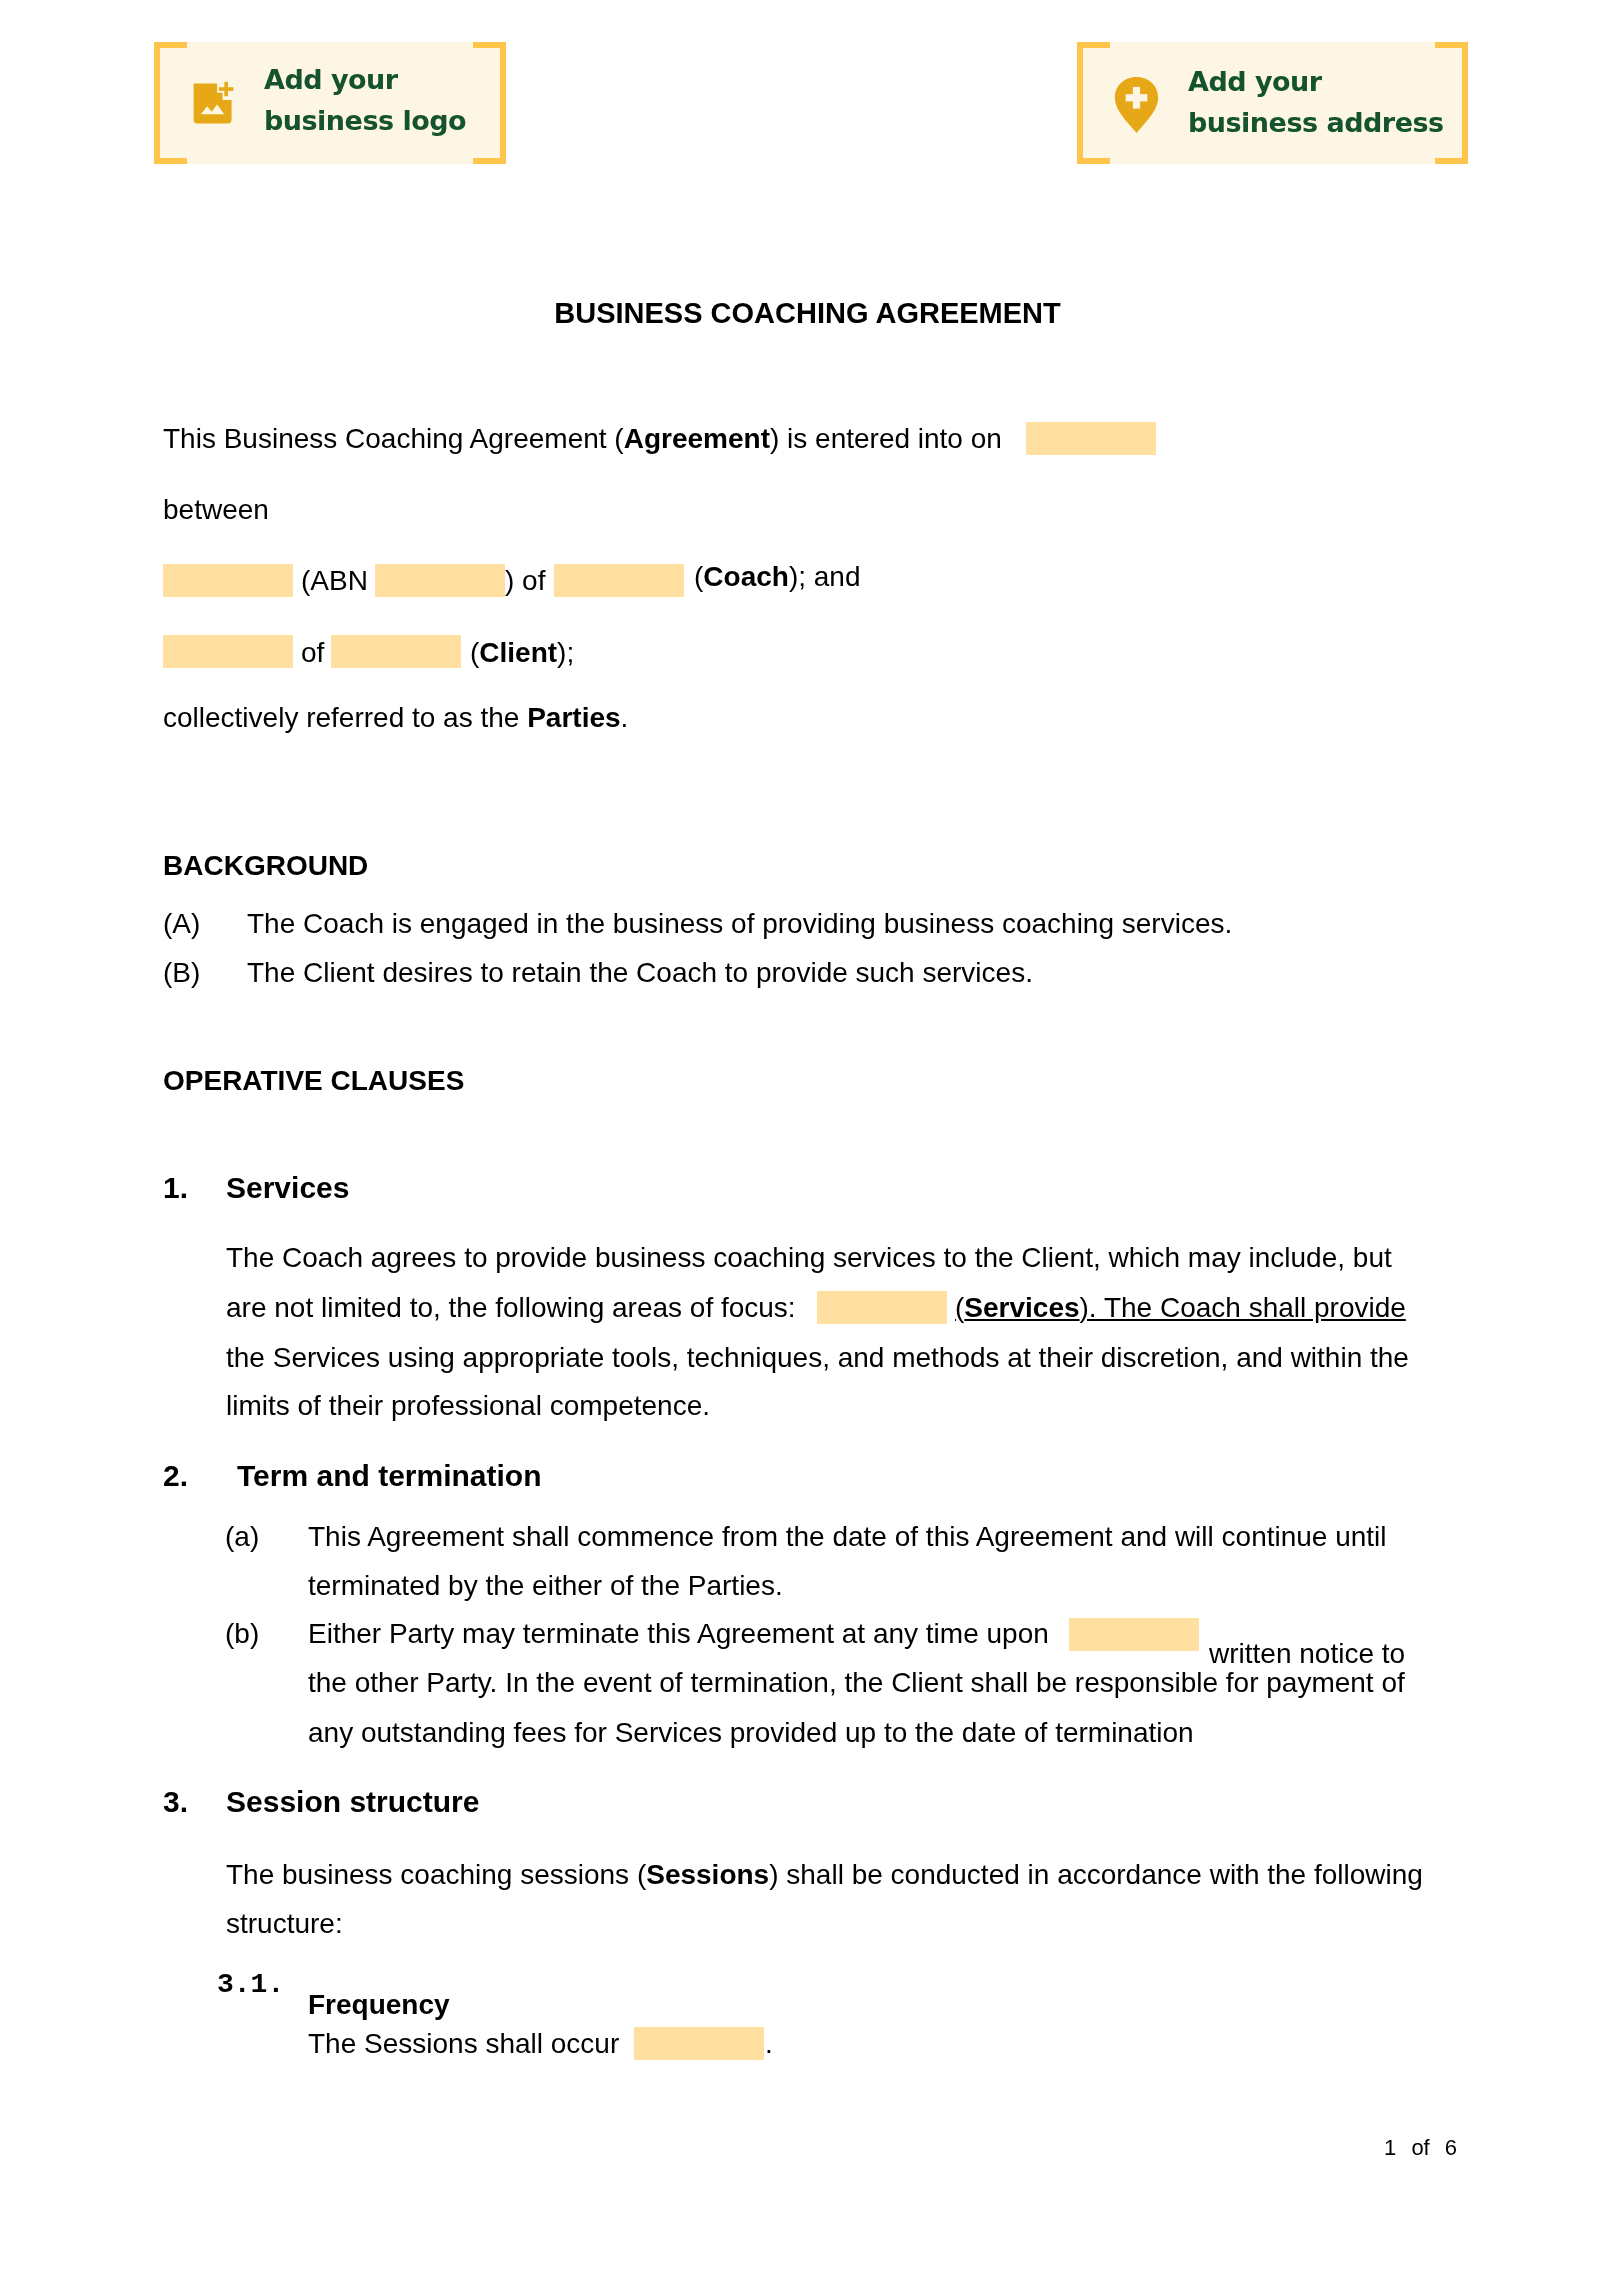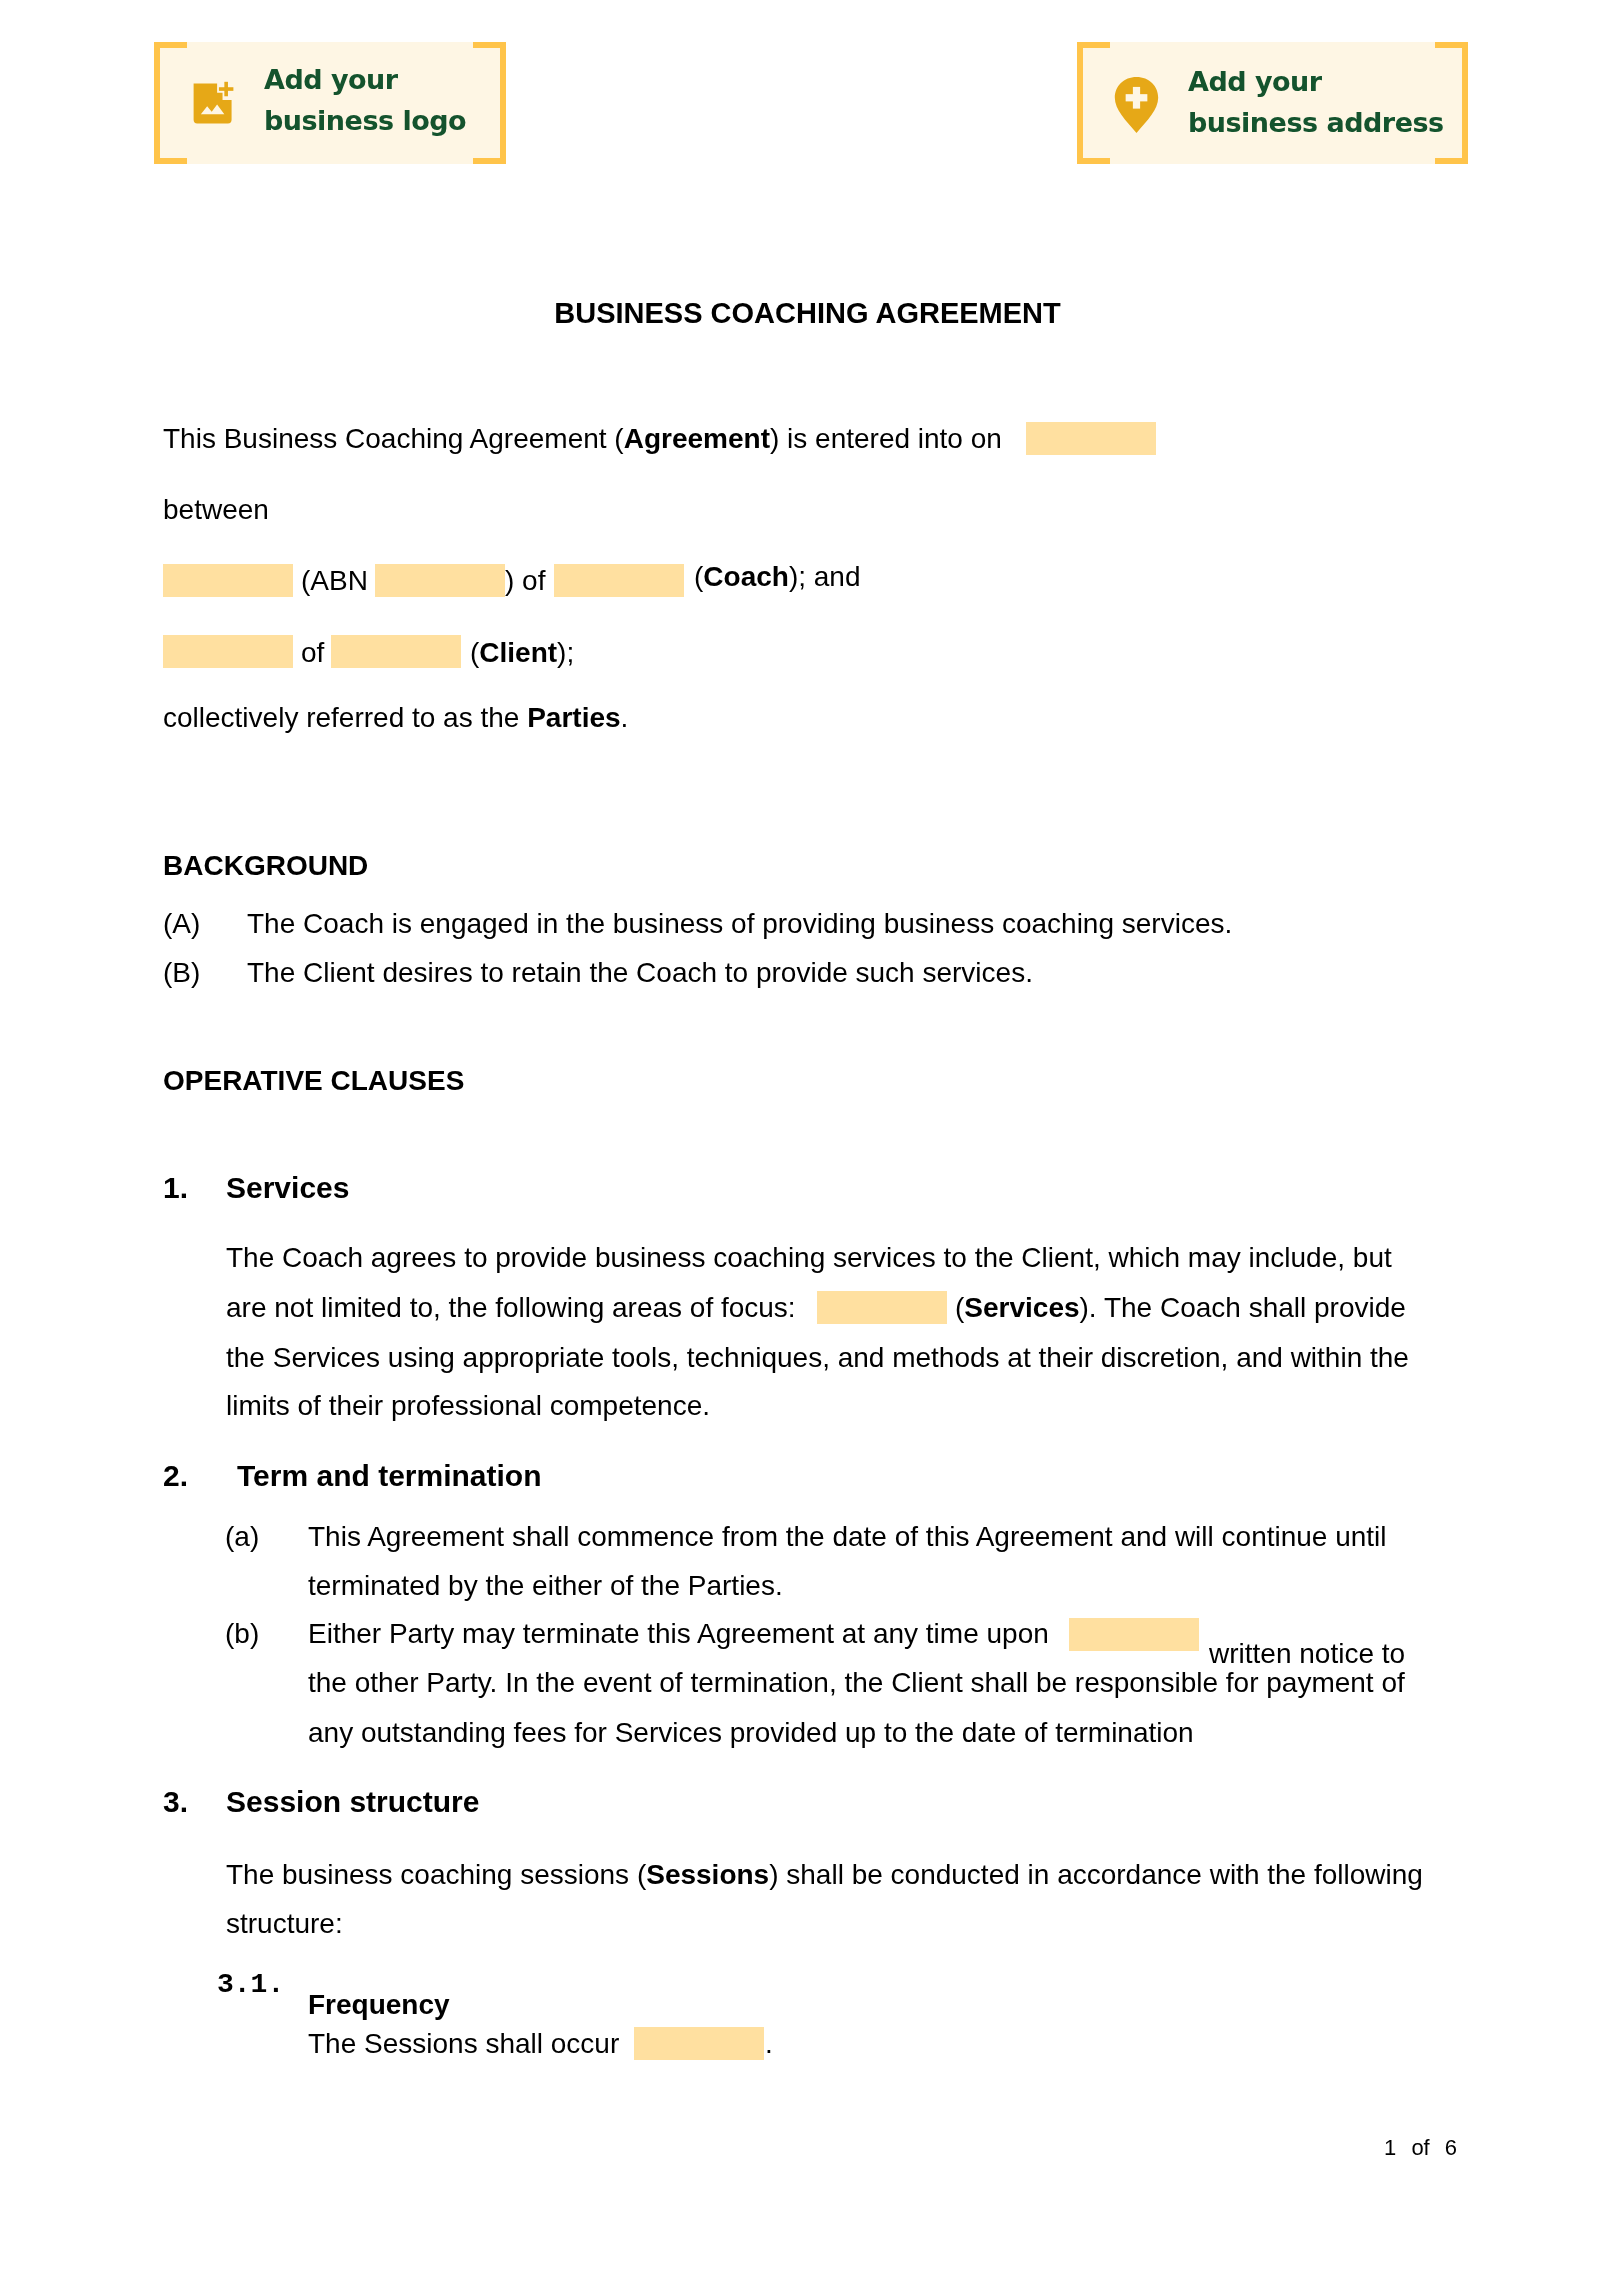--- a/index.html
+++ b/index.html
@@ -91,21 +91,21 @@
 <div class="abs txt" style="left:163px; top:956px;">(B)</div>
 <div class="abs txt" style="left:247px; top:956px;">The Client desires to retain the Coach to provide such services.</div>
 
 <div class="abs sect" style="left:163px; top:1028px;margin-top:36px;">OPERATIVE CLAUSES</div>
 
 <div class="abs h1" style="left:163px; top:1171px;">1.</div>
 <div class="abs h1" style="left:226px; top:1171px;">Services</div>
 <div class="abs txt" style="left:226px; top:1241px;">The Coach agrees to provide business coaching services to the Client, which may include, but</div>
 <div class="abs txt" style="left:226px; top:1291px;">are not limited to, the following areas of focus:</div>
 <div class="abs" style="left:817px; top:1291px; width:130px; height:33px; background:#FFE0A0;"></div>
-<div class="abs txt" style="left:955px; top:1291px;">
+<div class="abs txt" style="left:955px; top:1291px;text-decoration:underline;">
   <span>(</span><span class="b">Services</span><span>). The Coach shall provide</span>
 </div>
 <div class="abs txt" style="left:226px; top:1341px;">the Services using appropriate tools, techniques, and methods at their discretion, and within the</div>
 <div class="abs txt" style="left:226px; top:1389px;">limits of their professional competence.</div>
 
 <div class="abs h1" style="left:163px; top:1459px;">2.</div>
 <div class="abs h1" style="left:226px; top:1459px;margin-left:11px;">Term and termination</div>
 <div class="abs txt" style="left:225px; top:1520px;">(a)</div>
 <div class="abs txt" style="left:308px; top:1520px;">This Agreement shall commence from the date of this Agreement and will continue until</div>
 <div class="abs txt" style="left:308px; top:1569px;">terminated by the either of the Parties.</div>

